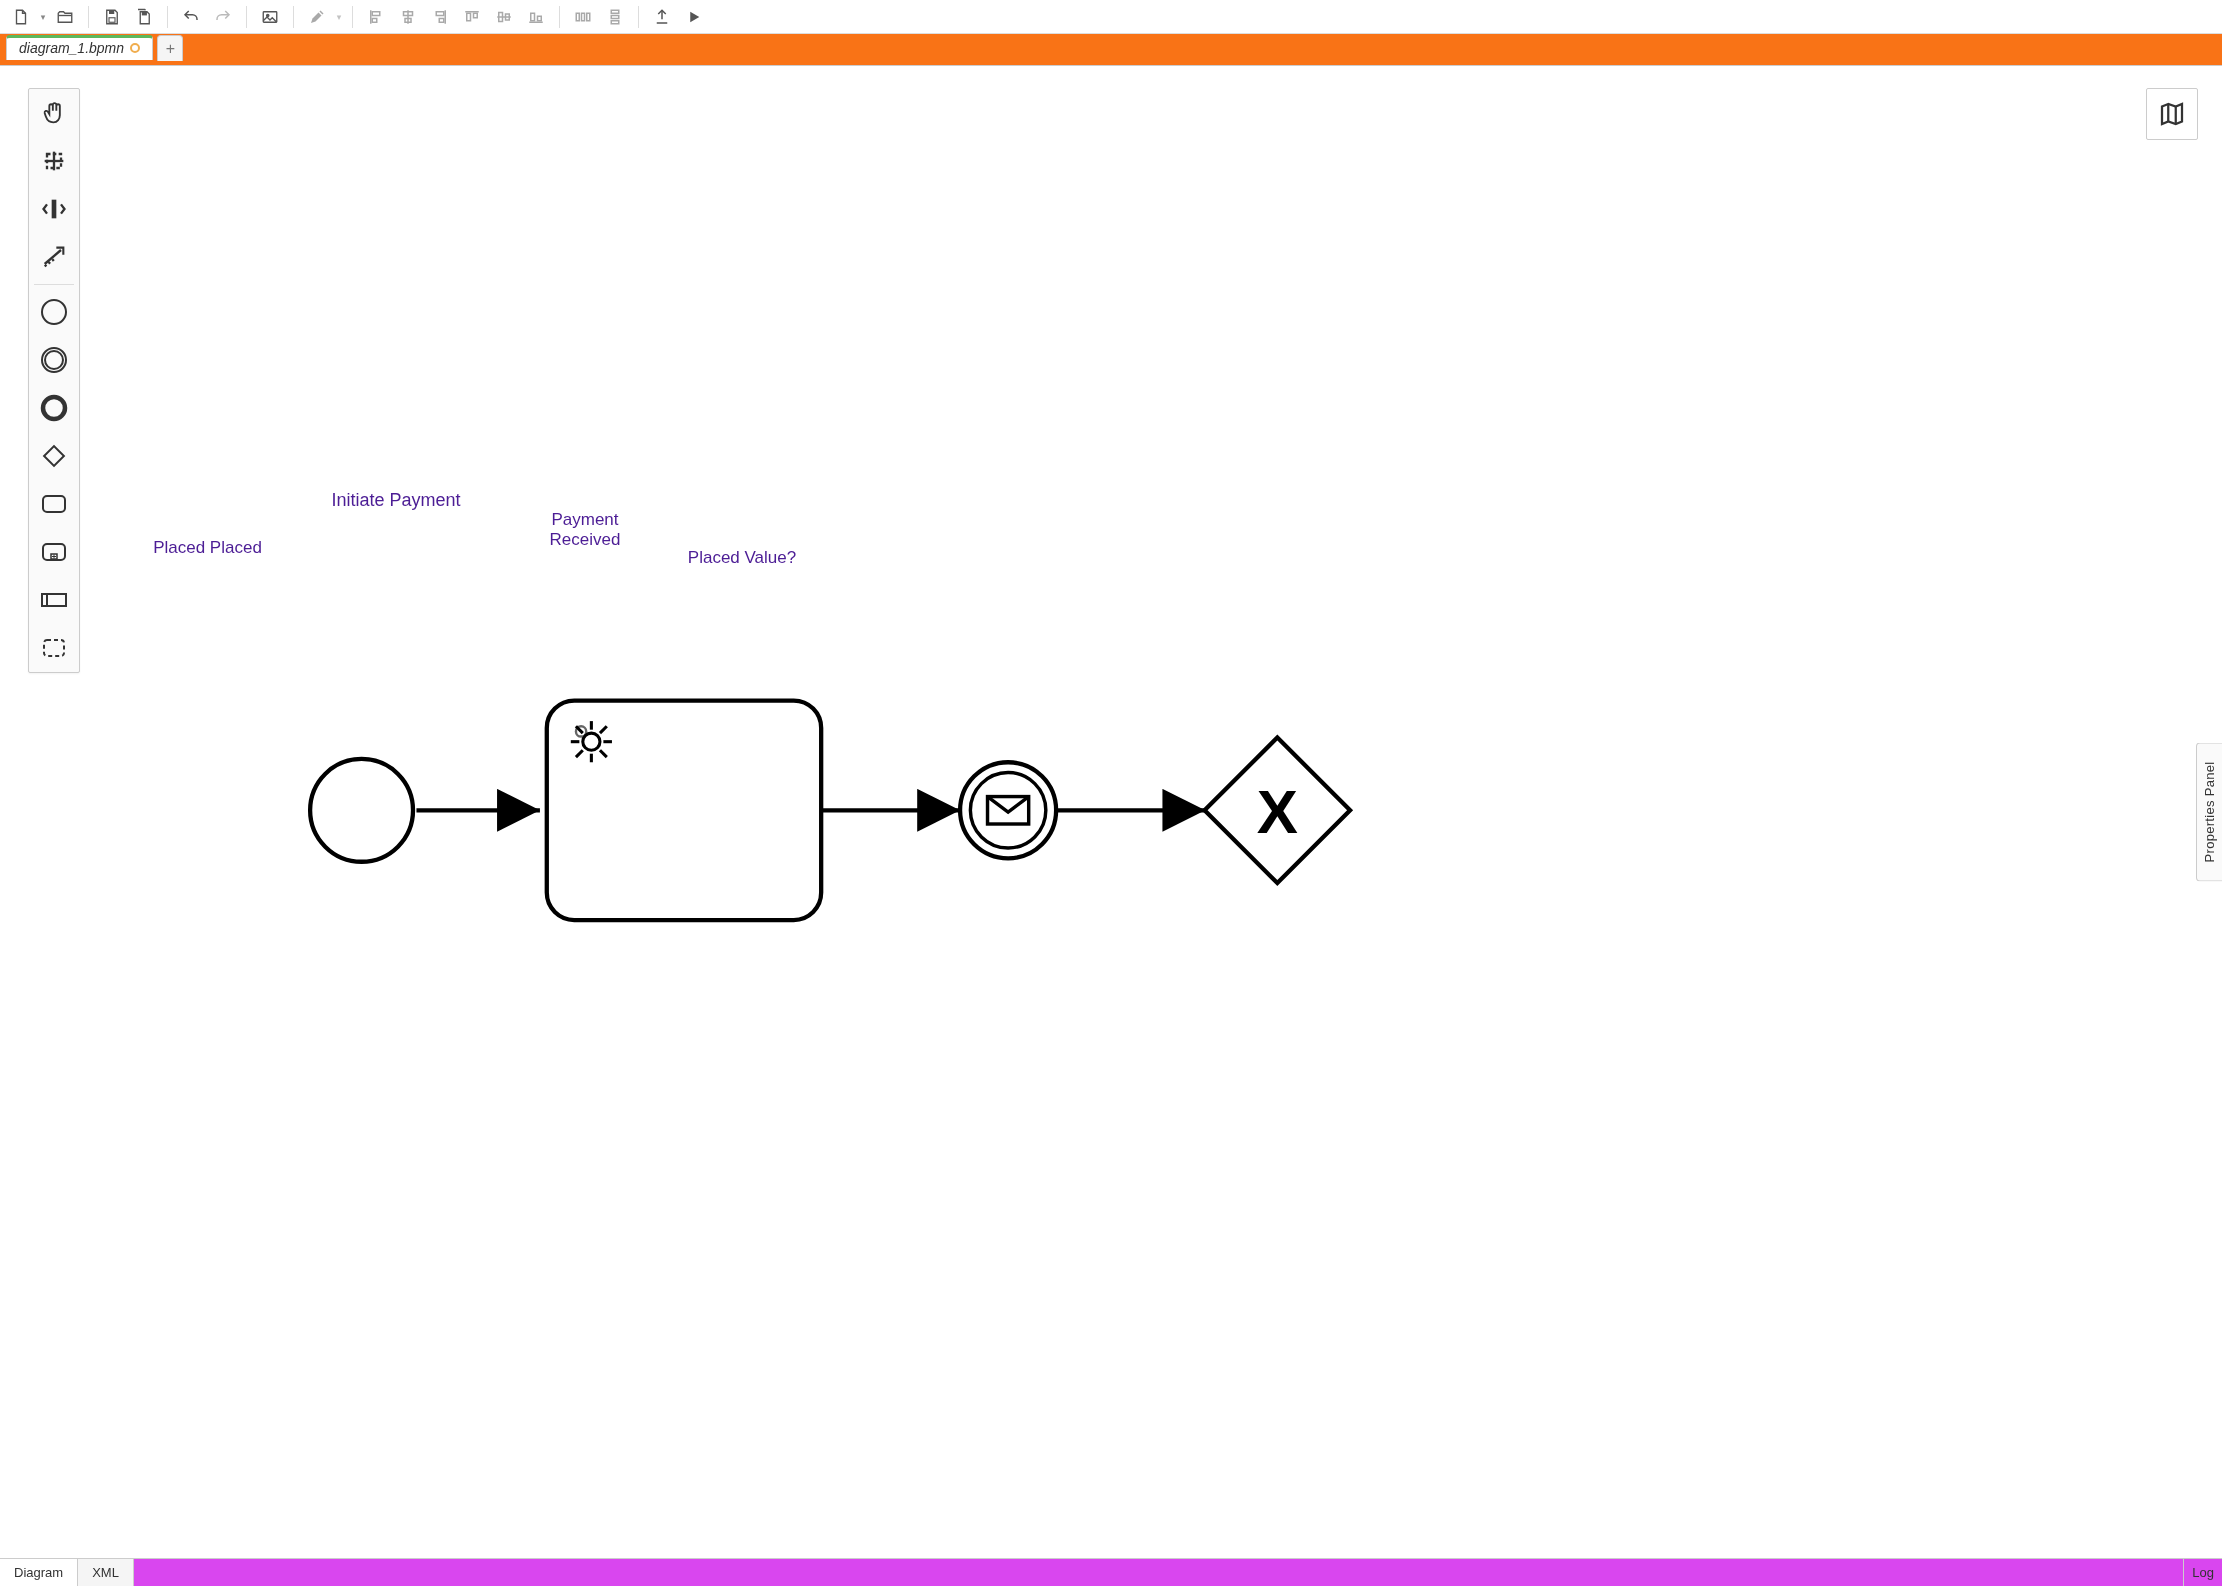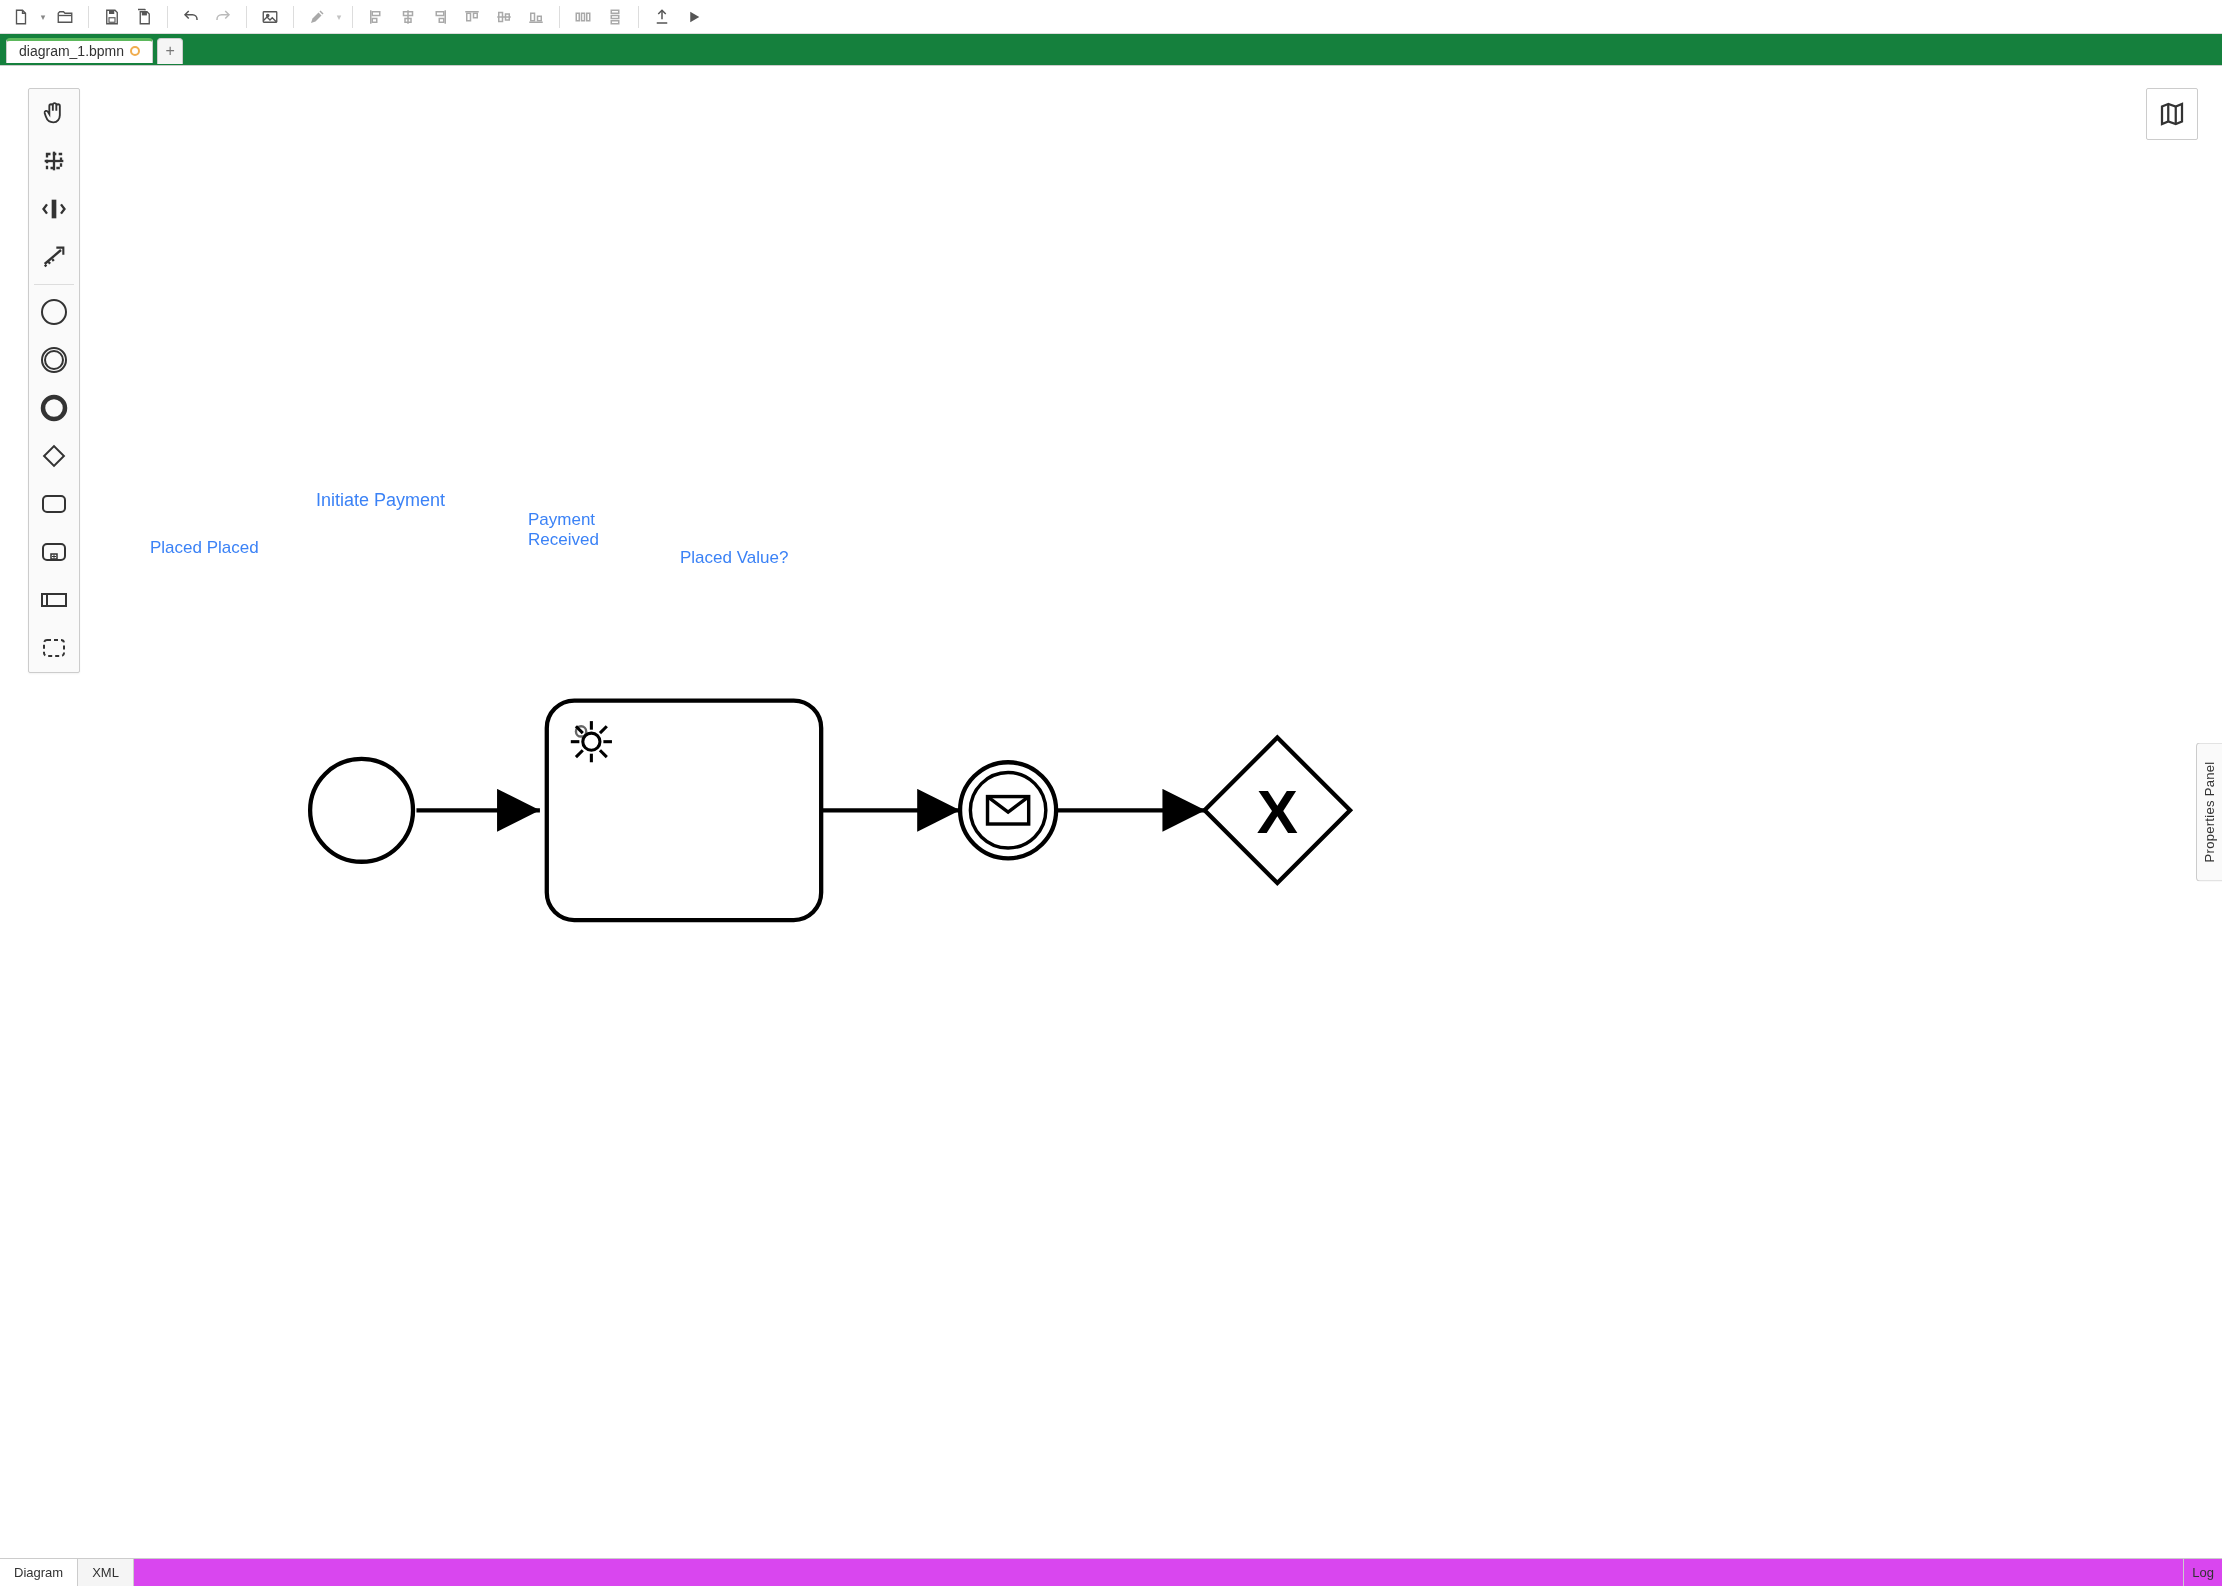--- a/index.html
+++ b/index.html
@@ -14,22 +14,22 @@
   .tb-btn {
     width: 30px; height: 28px; display:flex; align-items:center; justify-content:center;
     cursor:pointer; color:#555; border-radius:3px;
   }
   .tb-btn svg { width:18px; height:18px; }
   .tb-sep { width:1px; height:22px; background:#ddd; margin:0 6px; }
   .tb-dropdown { width:10px; display:flex; align-items:center; justify-content:center; color:#888; font-size:9px;}
 
   
   .tabbar {
-    display:flex; align-items:center; height:32px; border-bottom:1px solid #ccc;
-    padding-left:6px; gap:4px; background:#15803d;
+    display:flex; align-items:flex-start; height:32px; border-bottom:1px solid #ccc;
+    padding-left:6px; gap:4px; background:#f97316;font-style:italic;
   }
   .tab {
     display:flex; align-items:center; gap:6px;
     border:1px solid #ccc; border-bottom:none; background:#fff;
     padding:4px 12px; font-size:14px; color:#333;
     border-top-left-radius:4px; border-top-right-radius:4px;
     position:relative; top:1px; cursor:pointer;
   }
   .tab.active { border-top:3px solid #5cb85c; padding-top:2px; }
   .dirty-dot { width:10px; height:10px; border:2px solid #f0ad4e; border-radius:50%; }
@@ -68,21 +68,21 @@
   .props-tab {
     position:absolute; right:0; top:50%; transform:translateY(-50%);
     border:1px solid #ccc; border-right:none; background:#fafafa;
     padding:18px 5px; writing-mode:vertical-rl; transform-origin:center;
     font-size:13px; color:#333; cursor:pointer;
     border-radius:4px 0 0 4px; letter-spacing:0.3px;
   }
   .props-tab span { transform: rotate(180deg); display:block; }
 
   
-  .node-label { font-size:17px; color:#3b82f6; text-align:left; line-height:1.2; }
+  .node-label { font-size:17px; color:#4c1d95; text-align:center; line-height:1.2; }
 
   
   .bottombar {
     height:28px; display:flex; align-items:stretch; border-top:1px solid #ccc;
     background:#d946ef; font-size:13px;
   }
   .bottom-tab {
     padding:0 14px; display:flex; align-items:center; border-right:1px solid #ccc;
     cursor:pointer; color:#333; background:#f5f5f5;
   }

